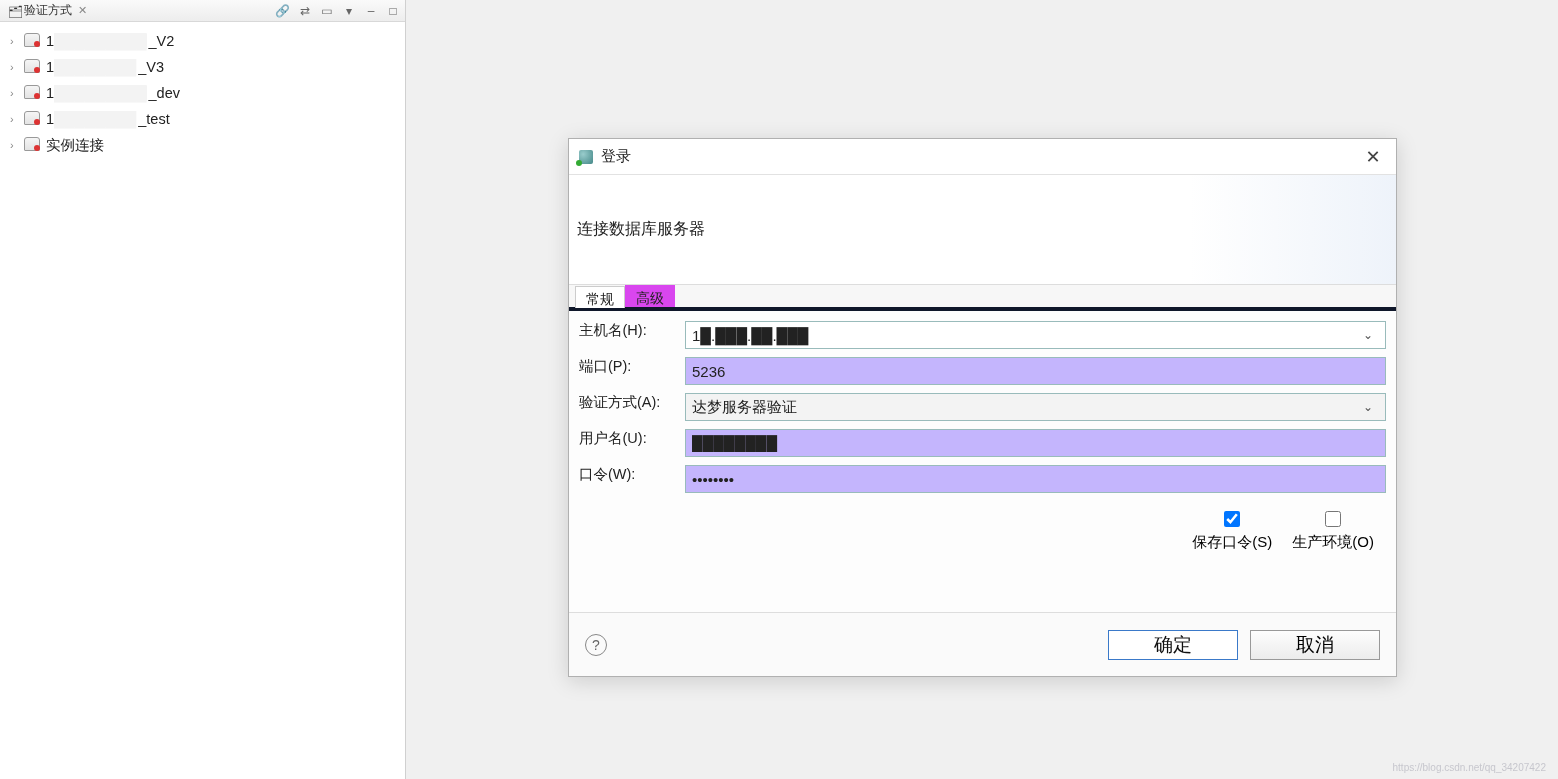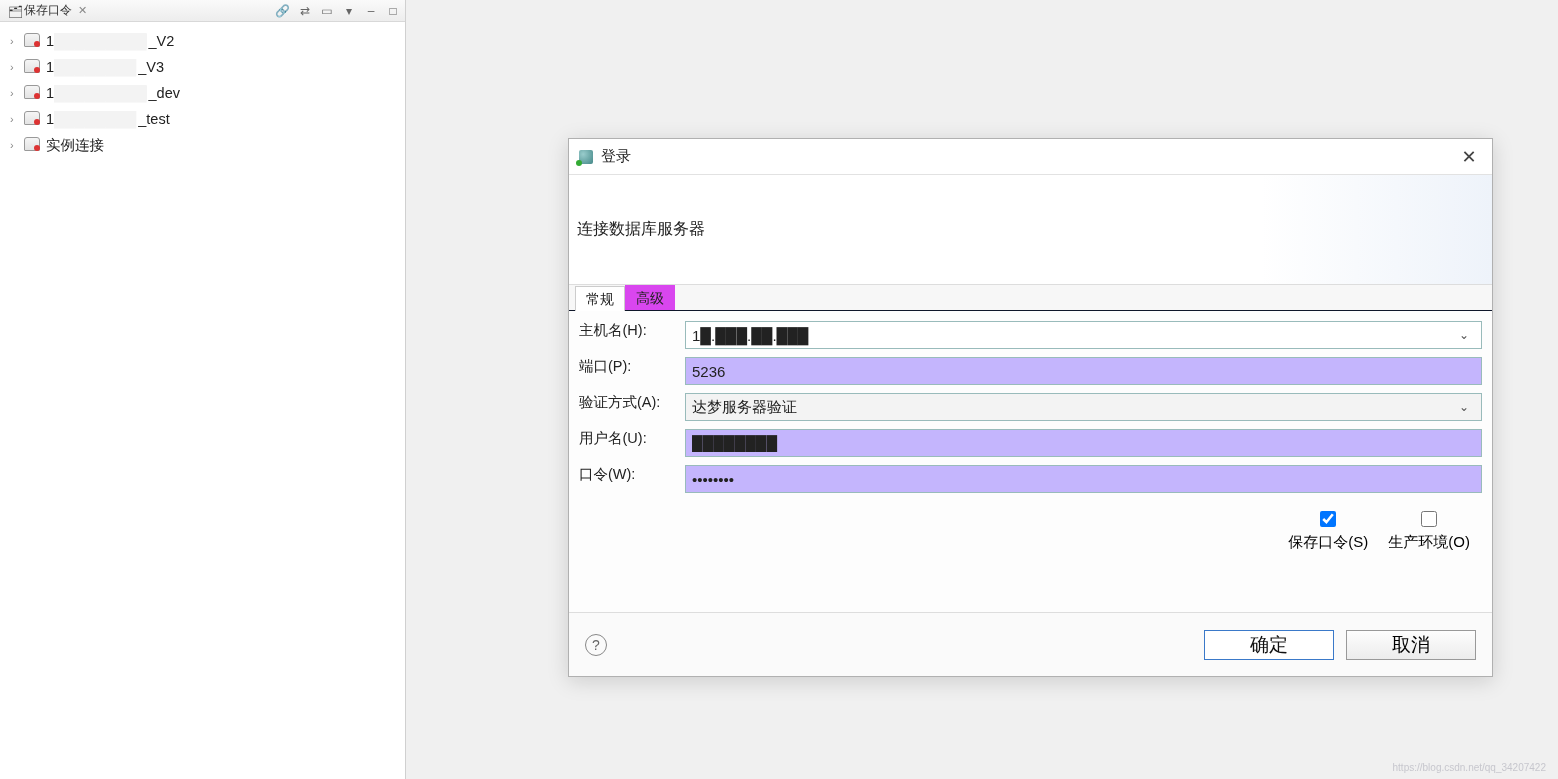--- a/index.html
+++ b/index.html
@@ -31,21 +31,21 @@
   content:""; display:block; width:14px; height:12px; border:1px solid #999;
   border-radius:3px 3px 1px 1px; background:linear-gradient(#f5f5f5,#e3e3e3);
 }
 .db-icon::after{
   content:""; position:absolute; left:10px; top:8px; width:6px; height:6px;
   border-radius:50%; background:#d33;
 }
 
 
 .dialog {
-  position:absolute; left:568px; top:138px; width:925px; height:539px;
+  position:absolute; left:568px; top:138px; width:829px; height:539px;
   background:#fdfdfd; border:1px solid #b0b0b0; box-shadow:0 4px 20px rgba(0,0,0,.15);
   display:flex; flex-direction:column;
 }
 .dialog-titlebar {
   height:36px; display:flex; align-items:center; padding:0 8px;
   background:#fff; border-bottom:1px solid #e2e2e2;
 }
 .dialog-titlebar .app-icon { width:18px; height:18px; margin-right:6px; position:relative; }
 .dialog-titlebar .app-icon::before{
   content:""; position:absolute; width:14px; height:14px; left:2px; top:2px;
@@ -56,21 +56,21 @@
 }
 .dialog-title { font-size:15px; color:#222; }
 .dialog-close { margin-left:auto; width:30px; height:30px; display:flex; align-items:center; justify-content:center; font-size:18px; color:#444; cursor:pointer; }
 
 .dialog-banner {
   height:110px; background:linear-gradient(90deg,#fff 75%, #eef3fa);
   display:flex; align-items:center; padding-left:8px;
   border-bottom:1px solid #ddd; font-size:16px; color:#222;
 }
 
-.tabs { display:flex; padding:0 6px; height:26px; border-bottom:1px solid #0f172a; background:#f7f7f7; }
+.tabs { display:flex; padding:0 6px; height:26px; border-bottom:4px solid #0f172a; background:#f7f7f7; }
 .tab {
   padding:0 10px; line-height:24px; font-size:14px; color:#222;
   border:1px solid transparent; border-bottom:none; cursor:pointer; background:#d946ef;
 }
 .tab.active { background:#fff; border-color:#ccc; position:relative; top:1px; }
 
 .form { padding:10px 10px 4px 10px; flex:0 0 auto; }
 .row { display:flex; align-items:flex-start; height:36px; gap:6px; }
 .row label { width:100px; font-size:14.5px; color:#222; }
 .row input.text, .row .combo, .row select {
@@ -112,21 +112,21 @@
   display:inline-block; background:#f3f3f3; color:#f3f3f3;
   border-radius:2px; margin-right:2px; user-select:none;
 }
 </style>
 </head>
 <body>
 
 <div class="sidebar">
   <div class="sidebar-header">
     <span class="title-icon">🗂</span>
-    <span>保存口令</span>
+    <span>验证方式</span>
     <span class="close-x">✕</span>
     <span class="spacer"></span>
     <div class="header-icons">
       <span>🔗</span>
       <span>⇄</span>
       <span>▭</span>
       <span>▾</span>
       <span>–</span>
       <span>□</span>
     </div>

